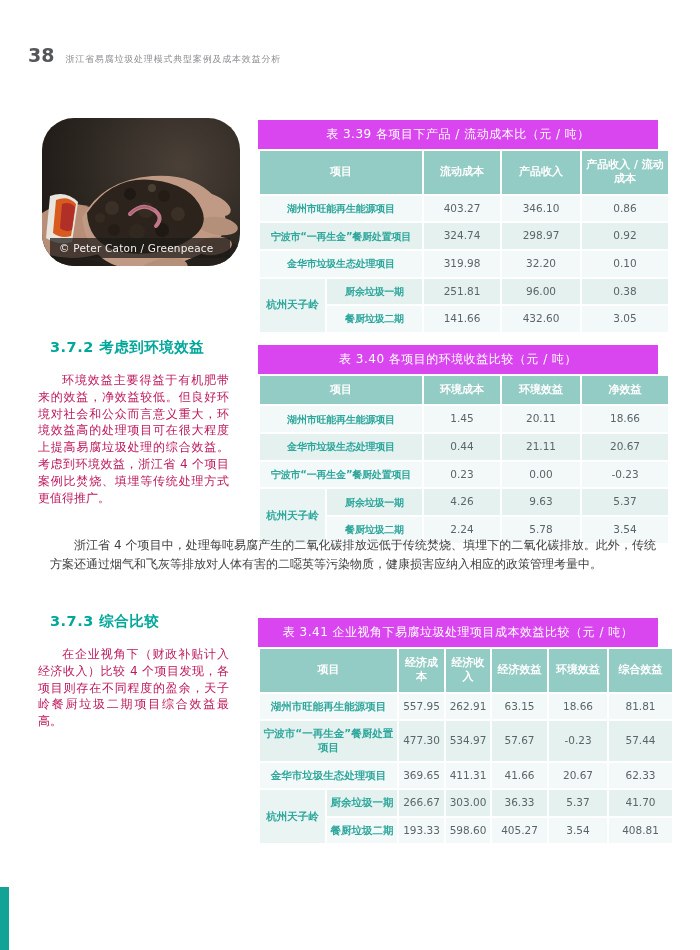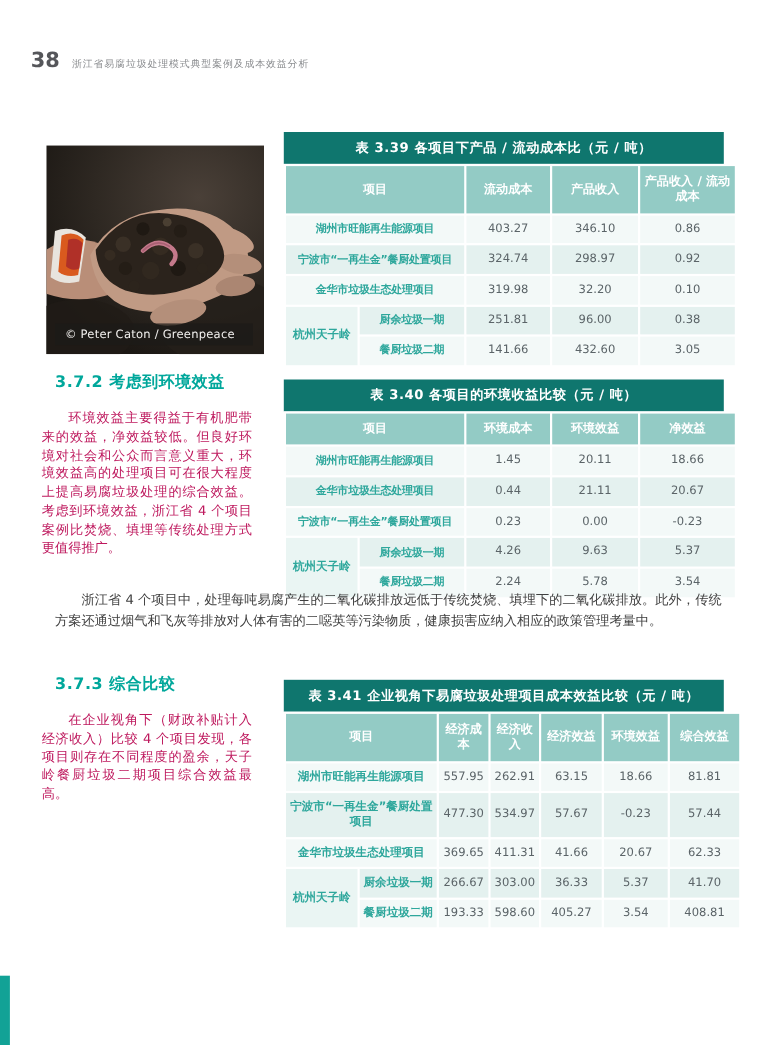--- a/index.html
+++ b/index.html
@@ -7,21 +7,21 @@
     width:700px;height:950px;position:relative;background:#ffffff;
     font-family:"DejaVu Sans","Liberation Sans",sans-serif;
     overflow:hidden;
   }
   
   .page-header{position:absolute;top:44px;left:28px;display:flex;align-items:baseline;gap:11px;}
   .page-num{font-size:19px;font-weight:bold;color:#55565a;}
   .page-head-title{font-size:9px;color:#8b8d90;letter-spacing:0.8px;}
 
   
-  figure.photo{position:absolute;left:42px;top:132px;width:198px;height:190px;margin:0;overflow:hidden;}
+  figure.photo{position:absolute;left:42px;top:118px;width:198px;height:148px;margin:0;overflow:hidden;border-radius:32px;}
   figure.photo svg{display:block;}
   .photo-credit{
     position:absolute;left:8px;right:10px;bottom:8px;height:20px;
     background:rgba(28,26,23,0.72);color:#f2f0ee;font-size:10.5px;
     display:flex;align-items:center;padding-left:9px;letter-spacing:0.2px;
   }
 
   
   .sec-heading{position:absolute;left:50px;margin:0;font-size:14.5px;font-weight:bold;color:#00a79b;letter-spacing:0.5px;}
   #h372{top:338px;}
@@ -32,21 +32,21 @@
   #p373{top:646px;}
   .body-wide{position:absolute;left:50px;width:606px;margin:0;font-size:12px;line-height:19px;
     color:#404040;text-align:justify;text-indent:2em;}
   #pmid{top:536px;}
 
   
   .tbl{position:absolute;left:258px;width:400px;}
   #table-0{top:120px;}
   #table-1{top:345px;}
   #table-2{top:618px;}
-  .tbl-title{background:#0f766e;color:#ffffff;font-weight:bold;font-size:12px;
+  .tbl-title{background:#d946ef;color:#ffffff;font-weight:normal;font-size:12px;
     text-align:center;padding:6px 12px;letter-spacing:0.5px;}
   .tbl table{border-collapse:separate;border-spacing:2px;width:100%;table-layout:fixed;
     background:#ffffff;margin:0;}
   .tbl th{background:#93cbc5;color:#ffffff;font-size:11px;font-weight:bold;
     padding:7px 2px;text-align:center;line-height:1.3;}
   .tbl td{font-size:10.5px;text-align:center;padding:6px 2px;color:#5b6468;
     vertical-align:middle;line-height:1.3;}
   .tbl tr.light td{background:#f3f9f8;}
   .tbl tr.mint td{background:#e4f1ef;}
   .tbl td.name,.tbl td.group{color:#2ea79c;font-weight:bold;}

